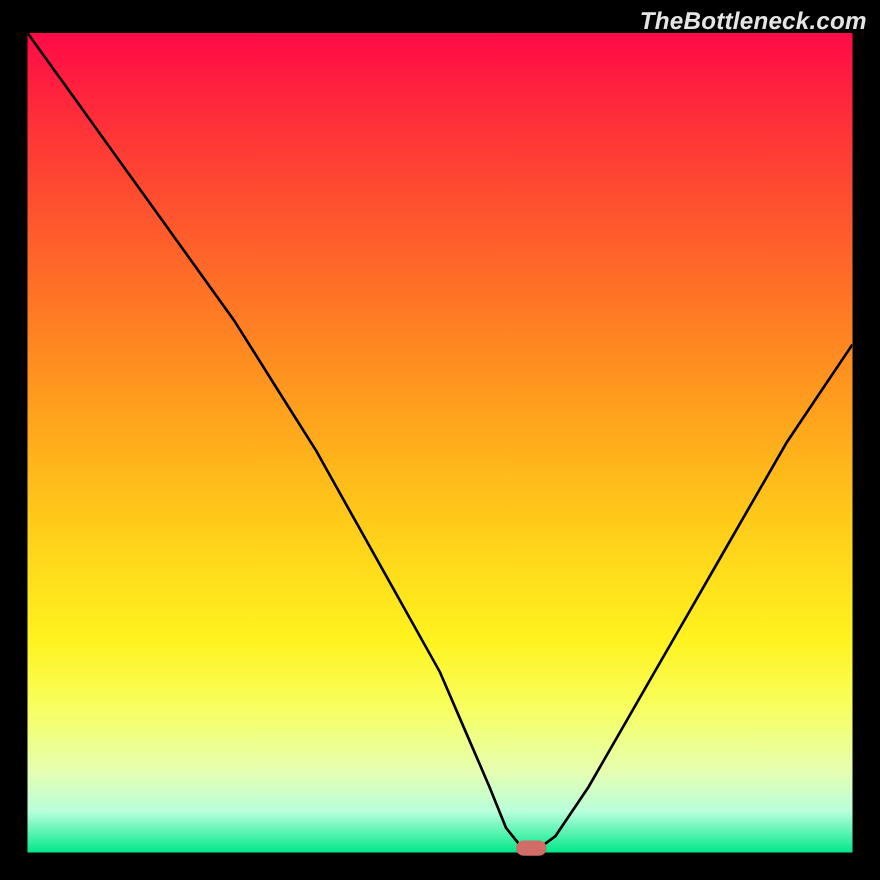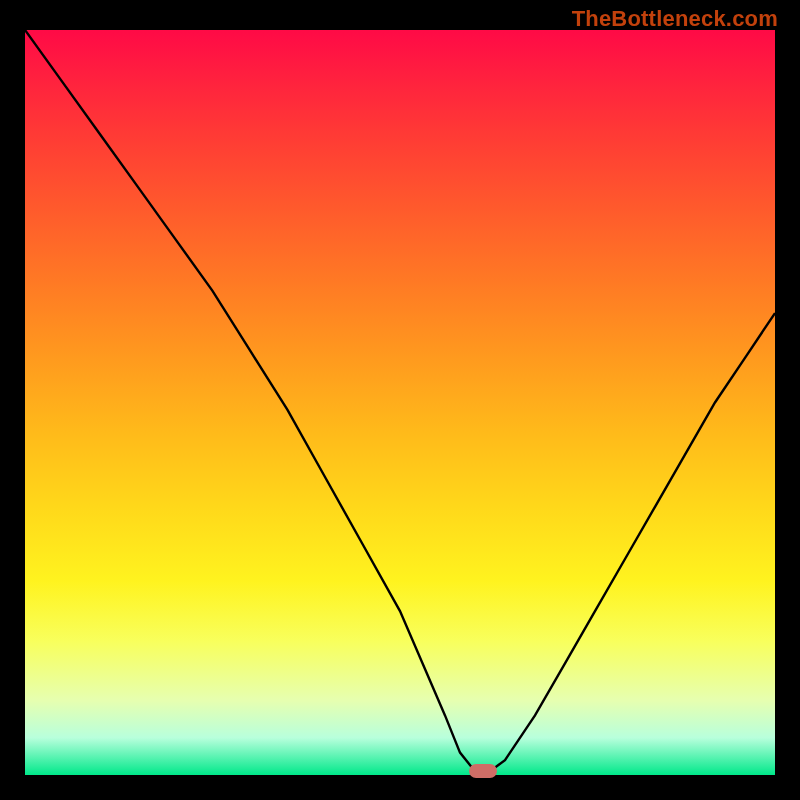--- a/index.html
+++ b/index.html
@@ -13,26 +13,27 @@
   }
   .frame {
     position: relative;
     width: 800px;
     height: 800px;
     background: #000;
   }
   .watermark {
     position: absolute;
     top: 6px;
-    right: 22px;
-    color: #c2410c;
+    right: 12px;
+    color: #e5e5e5;
     font-size: 22px;
     font-weight: 600;
     letter-spacing: 0.2px;
     user-select: none;
+    font-style: italic;
   }
   .plot-area {
     position: absolute;
     left: 25px;
     top: 30px;
     width: 750px;
     height: 745px;
   }
   .gradient {
     position: absolute;

